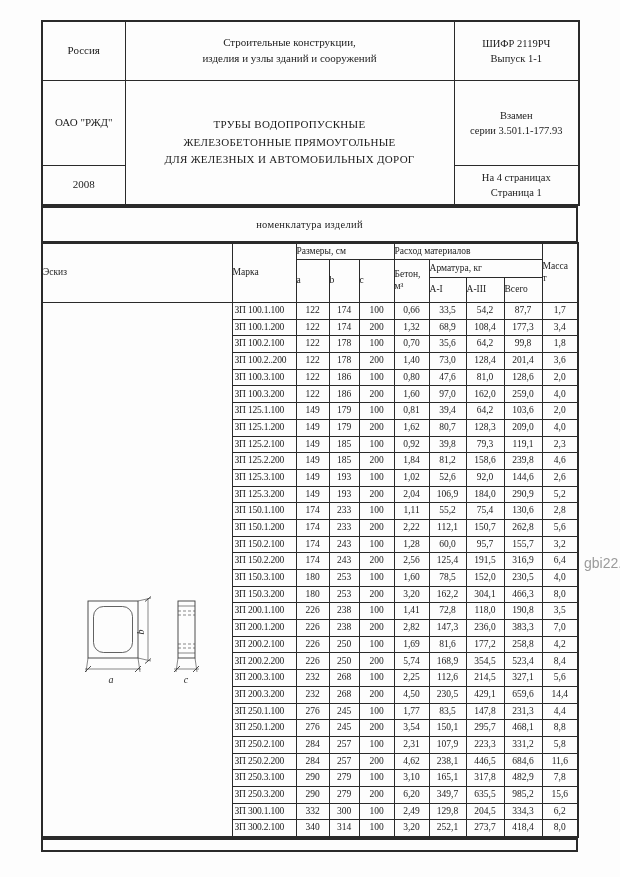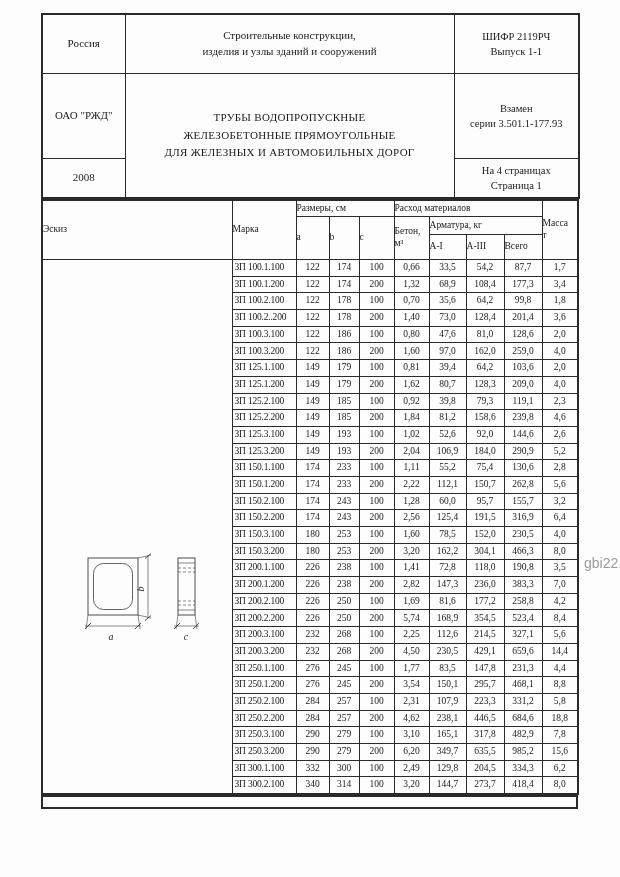--- a/index.html
+++ b/index.html
@@ -2,21 +2,21 @@
 <html><head>
 <meta charset="utf-8">
 <style>
   html,body { margin:0; padding:0; }
   body {
     width:620px; height:877px; position:relative;
     background:#fdfdfd; color:#1b1b1b;
     font-family:"Liberation Serif", serif;
     -webkit-font-smoothing:antialiased;
   }
-  .doc { position:absolute; left:41px; top:13px; width:537px; }
+  .doc { position:absolute; left:41px; top:20px; width:537px; }
 
   table { border-collapse:collapse; table-layout:fixed; width:537px; }
   td, th { border:1px solid #2a2a2a; padding:0; font-weight:normal; }
 
   
   .hdr { border:2px solid #2a2a2a; }
   .hdr td {
     text-align:center; vertical-align:middle;
     white-space:pre-line; line-height:1.45; font-size:11px;
   }
@@ -88,20 +88,21 @@
 серии 3.501.1-177.93</td>
     </tr>
     <tr class="r3">
       <td>2008</td>
       <td class="small">На 4 страницах
 Страница 1</td>
     </tr>
   </tbody>
     </table>
 
+  <div class="band">номенклатура изделий</div>
 
   <table class="main">
     <colgroup>
       <col style="width:190px">
         <col style="width:64px">
       <col style="width:33px">
         <col style="width:30px">
         <col style="width:35px">
       <col style="width:35px">
         <col style="width:37px">
@@ -471,21 +472,21 @@
         </tr>
         <tr>
           <td class="marka">ЗП 250.2.200</td>
           <td class="num">284</td>
           <td class="num">257</td>
           <td class="num">200</td>
           <td class="num">4,62</td>
           <td class="num">238,1</td>
           <td class="num">446,5</td>
           <td class="num">684,6</td>
-          <td class="num">18,8</td>
+          <td class="num">11,6</td>
         </tr>
         <tr>
           <td class="marka">ЗП 250.3.100</td>
           <td class="num">290</td>
           <td class="num">279</td>
           <td class="num">100</td>
           <td class="num">3,10</td>
           <td class="num">165,1</td>
           <td class="num">317,8</td>
           <td class="num">482,9</td>
@@ -512,21 +513,21 @@
           <td class="num">204,5</td>
           <td class="num">334,3</td>
           <td class="num">6,2</td>
         </tr>
         <tr>
           <td class="marka">ЗП 300.2.100</td>
           <td class="num">340</td>
           <td class="num">314</td>
           <td class="num">100</td>
           <td class="num">3,20</td>
-          <td class="num">144,7</td>
+          <td class="num">252,1</td>
           <td class="num">273,7</td>
           <td class="num">418,4</td>
           <td class="num">8,0</td>
         </tr>
       </tbody>
   </table>
 
   <div class="bottomstrip"></div>
 </div>
 

